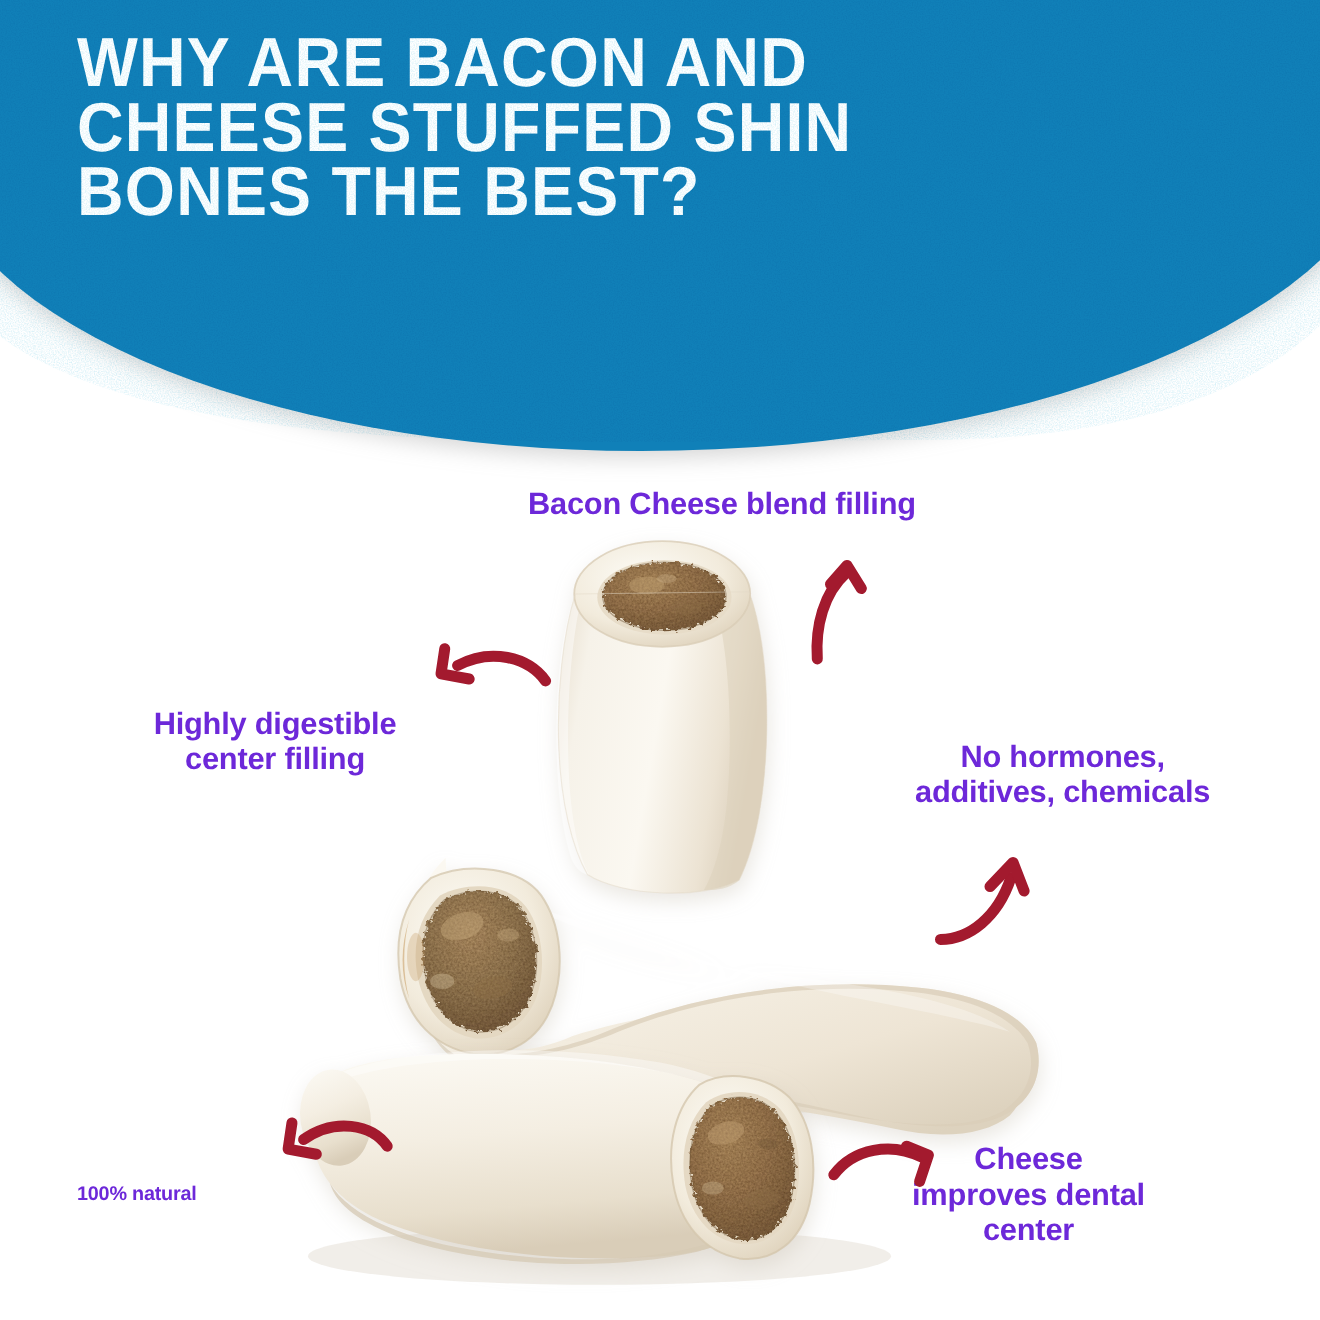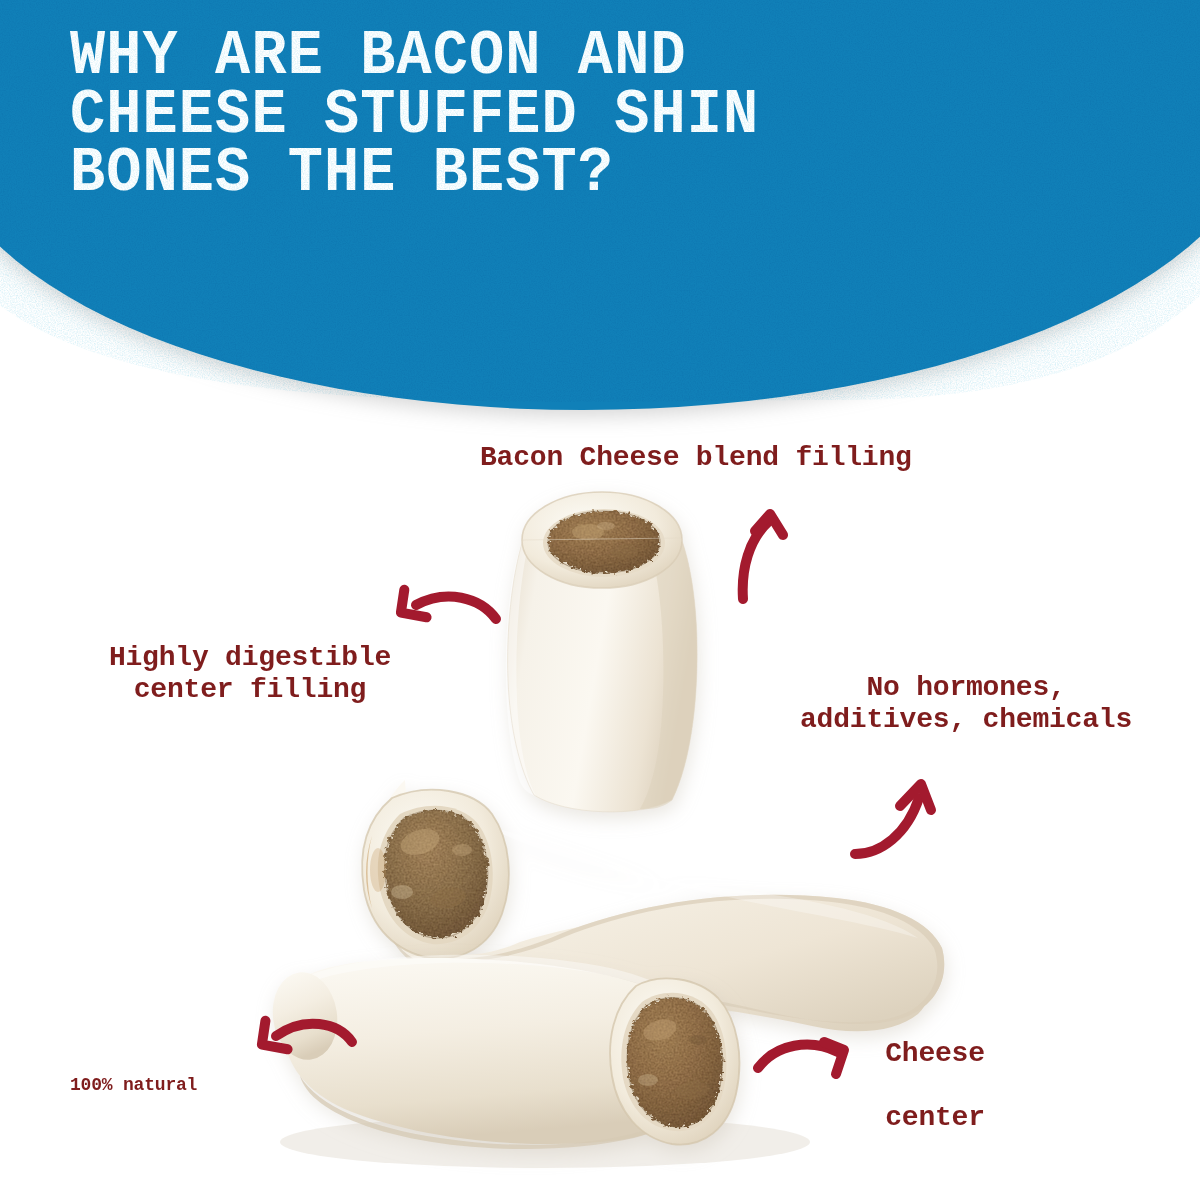--- a/index.html
+++ b/index.html
@@ -3,21 +3,21 @@
 <meta charset="utf-8">
 <style>
   html,body{margin:0;padding:0;}
   body{
     width:1200px;height:1200px;
     background:#ffffff;
     font-family:"Liberation Sans","DejaVu Sans",sans-serif;
     overflow:hidden;
     position:relative;
   }
-  #stage{position:relative;width:1200px;height:1200px;overflow:hidden;background:#fff;font-family:Liberation Mono, monospace;}
+  #stage{position:relative;width:1200px;height:1200px;overflow:hidden;background:#fff;}
 
   
   .header-blob{
     position:absolute;left:-60px;top:-120px;
     width:1330px;height:530px;
     border-radius:0 0 62% 58% / 0 0 70% 64%;
     z-index:2;
     filter:drop-shadow(0 6px 10px rgba(120,120,120,.30));
   }
   .headline{
@@ -36,21 +36,21 @@
 
   
   .grain{
     position:absolute;inset:0;pointer-events:none;z-index:5;
     opacity:.30;mix-blend-mode:multiply;
   }
 
   
   .lbl{
     position:absolute;z-index:6;
-    color:#7f1d1d;
+    color:#6d28d9;
     font-weight:bold;
     line-height:1.14;
     letter-spacing:-0.2px;
   }
   .lbl-top     { left:480px; top:442px;  font-size:28px; white-space:nowrap; }
   .lbl-left    { left:85px;  top:642px;  font-size:28px; width:330px; text-align:center; }
   .lbl-right   { left:780px; top:672px;  font-size:28px; width:372px; text-align:center; }
   .lbl-bl      { left:70px;  top:1075px; font-size:18px; white-space:nowrap; }
   .lbl-br      { left:780px; top:1038px; font-size:28px; width:310px; text-align:center; }
 
@@ -320,21 +320,21 @@
     <span>No hormones,</span><br>
     <span>additives, chemicals</span>
   </div>
 
   <div class="lbl lbl-bl">
     <span>100% natural</span>
   </div>
 
   <div class="lbl lbl-br">
     <span>Cheese</span><br>
-    <br>
+    <span>improves dental</span><br>
     <span>center</span>
   </div>
 
   <svg class="arrow" style="left:725px;top:495px;" width="110" height="110" viewBox="0 0 110 110">
     <path d="M18,104 C16,74 24,44 44,26" fill="none" stroke="#a31a2e" stroke-width="10" stroke-linecap="round"></path>
     <path d="M30,36 L45,19 L58,40" fill="none" stroke="#a31a2e" stroke-width="10" stroke-linecap="round" stroke-linejoin="round"></path>
   </svg>
 
   <svg class="arrow" style="left:388px;top:583px;" width="125" height="70" viewBox="0 0 125 70">
     <path d="M108,36 C92,14 58,6 28,22" fill="none" stroke="#a31a2e" stroke-width="10" stroke-linecap="round"></path>

